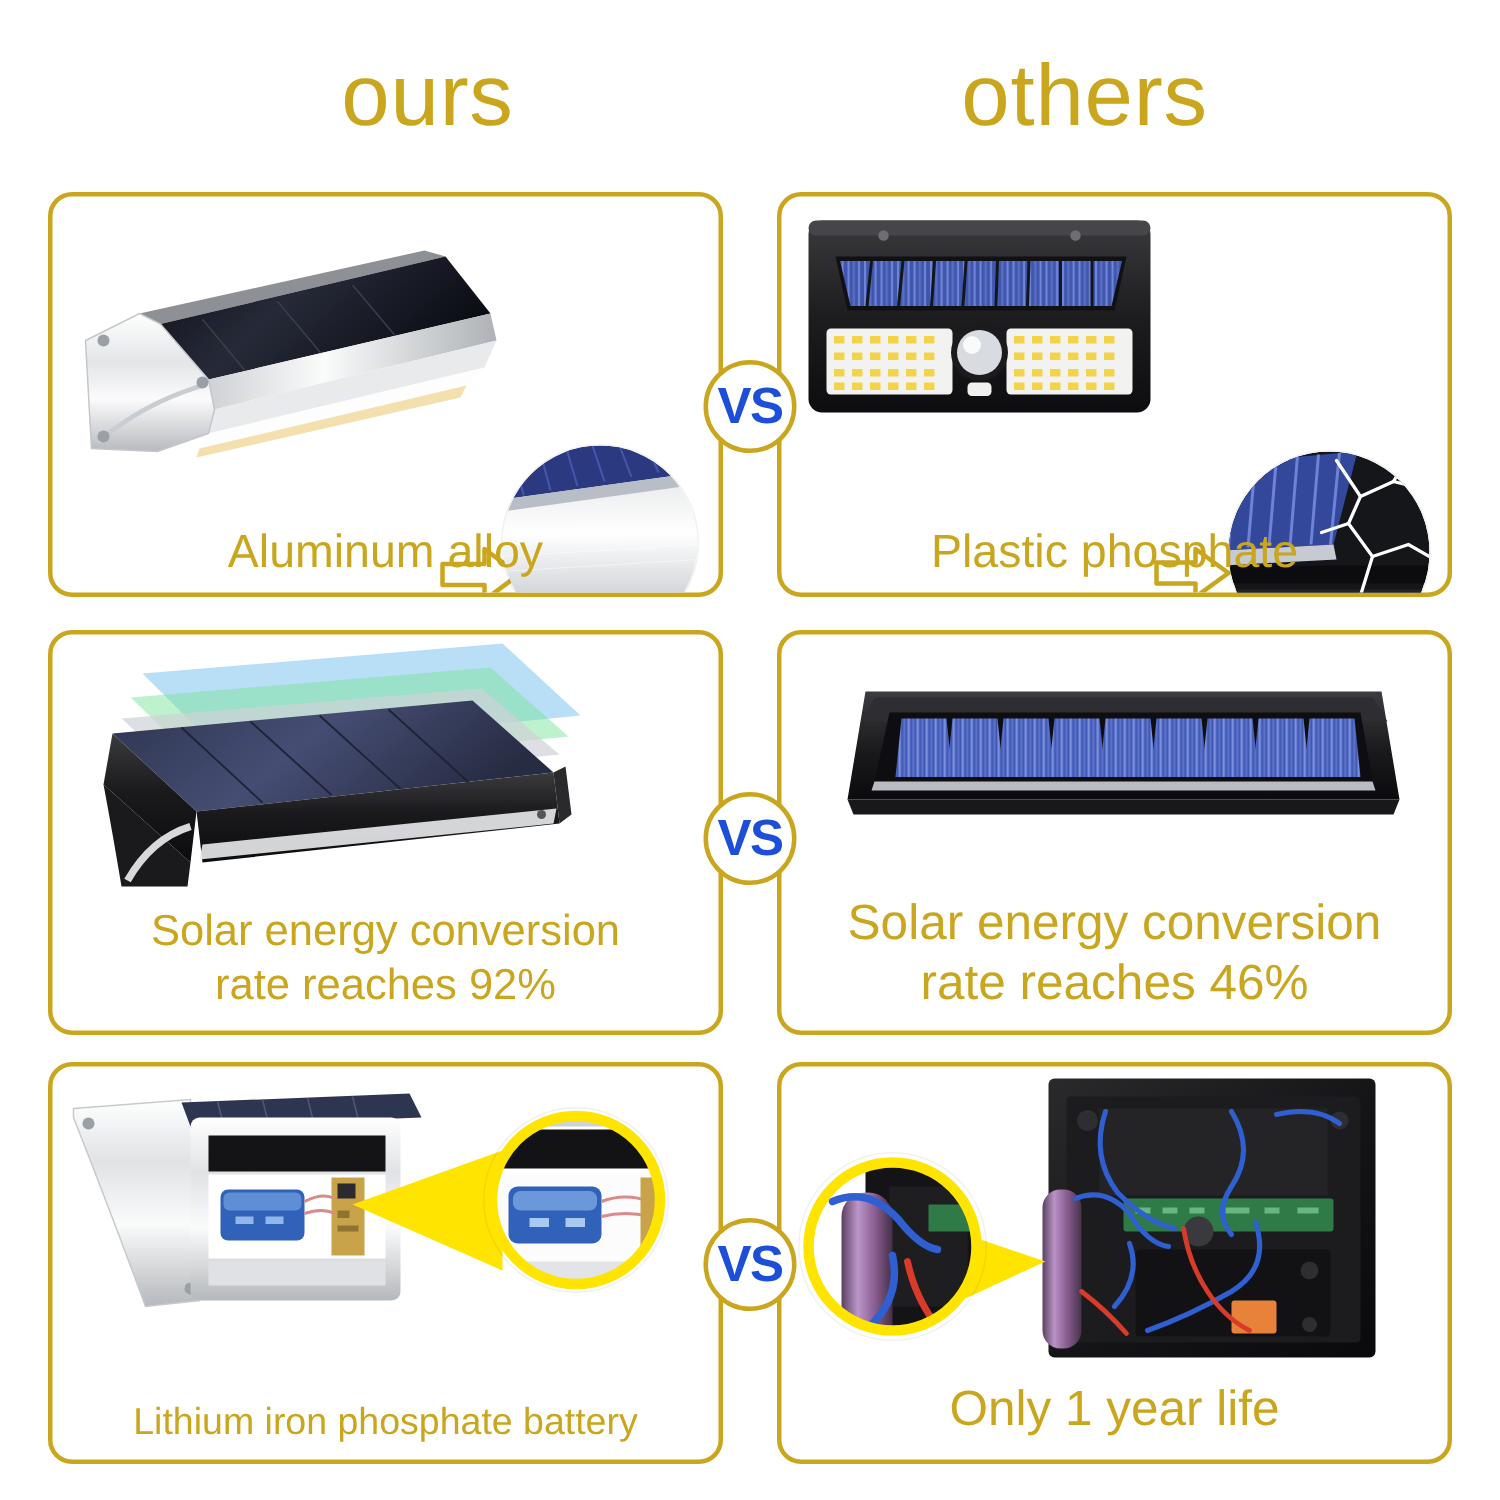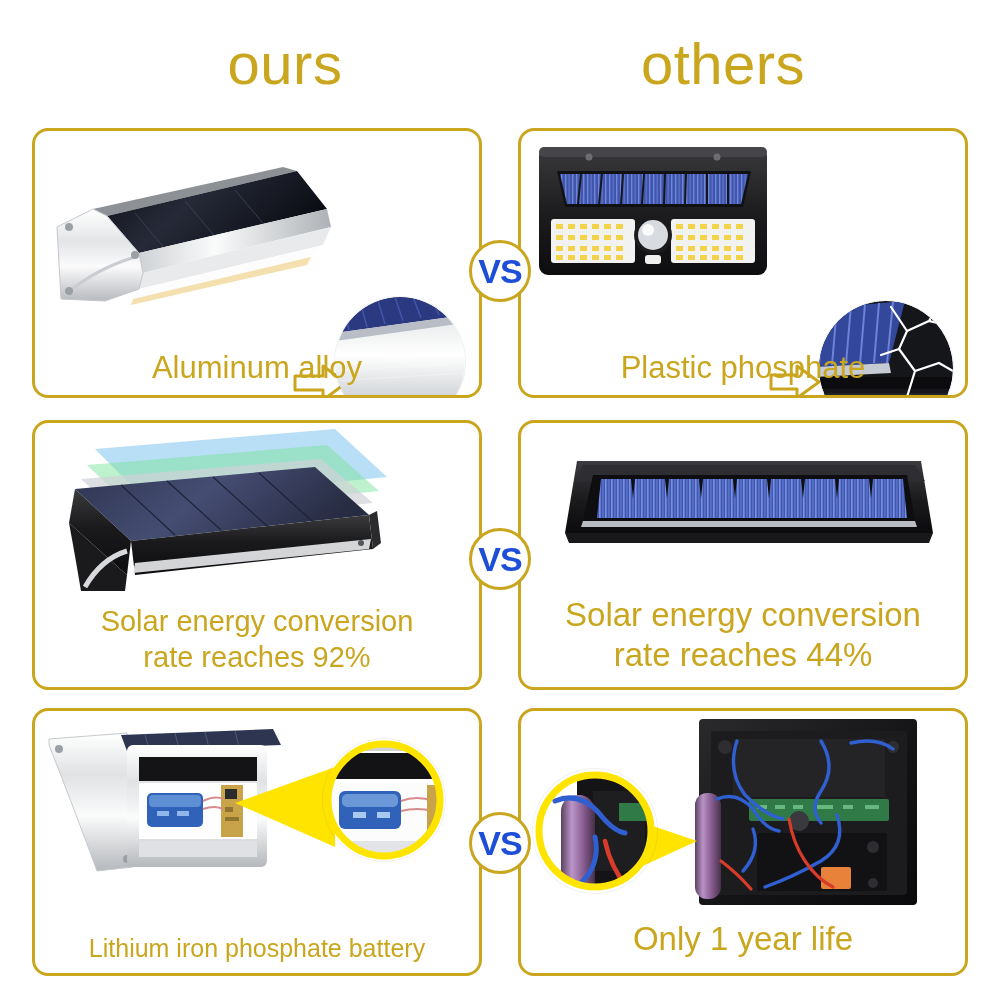--- a/index.html
+++ b/index.html
@@ -400,21 +400,21 @@
             <polygon points="318,56 348,56 352,95 314,95" fill="url(#cellStripe)"></polygon>
             <polygon points="352,56 382,56 386,95 348,95" fill="url(#cellStripe)"></polygon>
           </g>
 
           <polygon points="62,98 394,98 396,104 60,104" fill="#b9bcc1"></polygon>
           <polygon points="44,110 412,110 408,120 48,120" fill="#18181b"></polygon>
         </svg>
       </div>
       <div class="caption-wrap" style="bottom:12px;">
         <div class="cap-xl">Solar energy conversion</div>
-        <div class="cap-xl">rate reaches 44%</div>
+        <div class="cap-xl">rate reaches 46%</div>
       </div>
     </div>
 
     <div class="panel p-l r3">
       <div class="art" style="height:165px;">
         <svg viewBox="0 0 450 165" width="450" height="165">
           <defs>
             <linearGradient id="aluG3" x1="0" y1="0" x2="0" y2="1">
               <stop offset="0%" stop-color="#ffffff"></stop>
               <stop offset="30%" stop-color="#e0e2e4"></stop>

